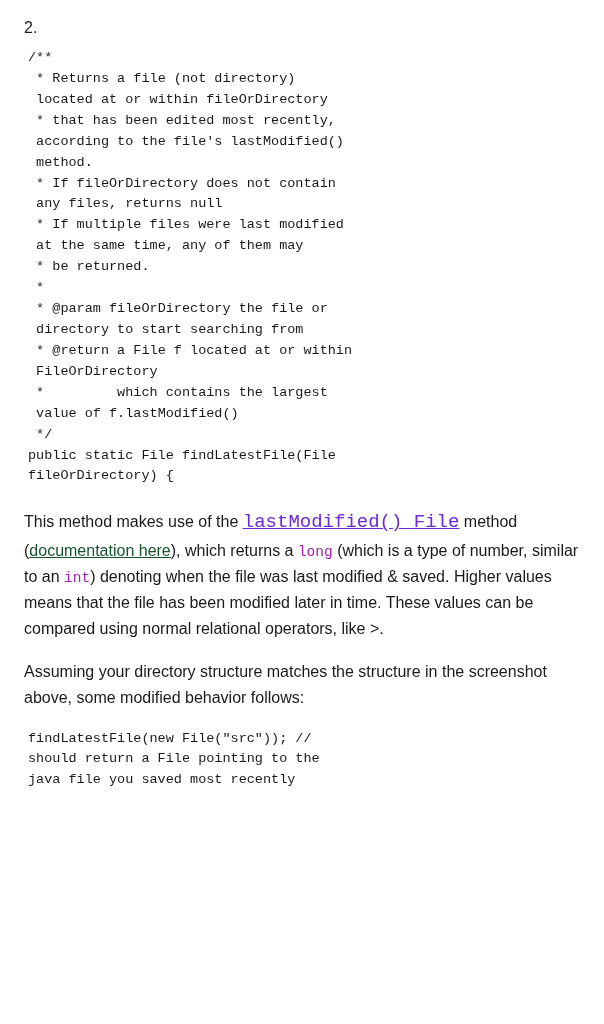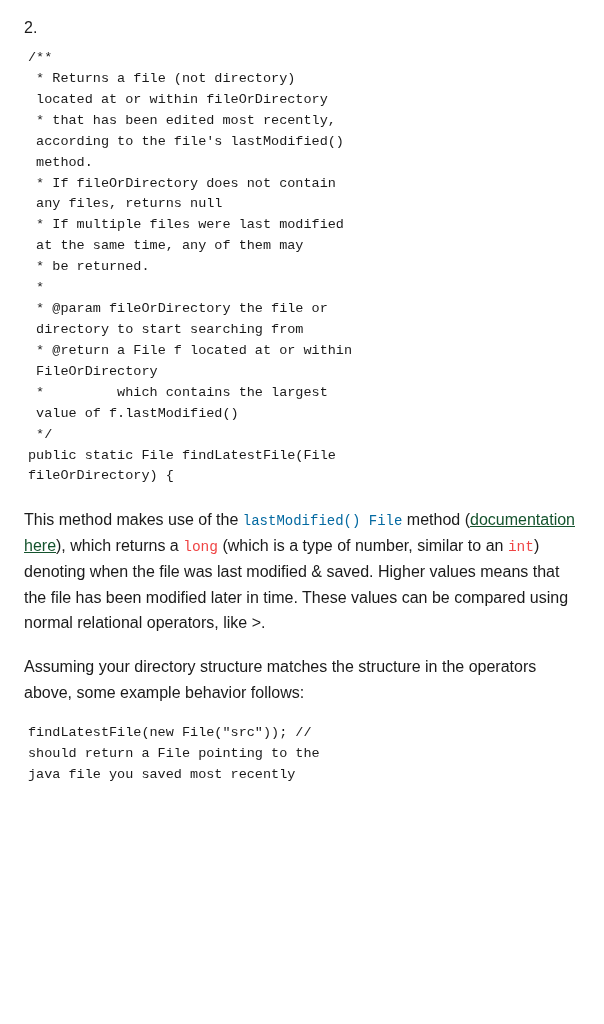--- a/index.html
+++ b/index.html
@@ -49,27 +49,28 @@
     }
 
     .prose a {
       color: #14532d;
       text-decoration: underline;
     }
 
     .inline-code {
       font-family: 'Courier New', Courier, monospace;
       font-size: 14.5px;
-      color: #ef4444;
+      color: #a21caf;
     }
 
     .underline-code {
       font-family: 'Courier New', Courier, monospace;
-      font-size: 14px;
-      color: #0369a1;
+      font-size: 19px;
+      color: #6d28d9;
+      text-decoration: underline;
     }
   </style>
 </head>
 <body>
 
 <div class="content-wrapper">
 
   <div class="item-number">2.</div>
 
   <div class="code-block">/**
@@ -91,19 +92,19 @@
  *         which contains the largest
  value of f.lastModified()
  */
 public static File findLatestFile(File
 fileOrDirectory) {</div>
 
   <p class="prose">
     <span>This method makes use of the </span><span class="underline-code">lastModified() File</span><span> method (</span><a href="#">documentation here</a><span>), which returns a </span><span class="inline-code">long</span><span> (which is a type of number, similar to an </span><span class="inline-code">int</span><span>) denoting when the file was last modified &amp; saved. Higher values means that the file has been modified later in time. These values can be compared using normal relational operators, like &gt;.</span>
   </p>
 
-  <p class="prose">Assuming your directory structure matches the structure in the operators above, some example behavior follows:</p>
+  <p class="prose">Assuming your directory structure matches the structure in the screenshot above, some modified behavior follows:</p>
 
   <div class="code-block">findLatestFile(new File("src")); //
 should return a File pointing to the
 java file you saved most recently</div>
 
 </div>
 
 </body></html>

